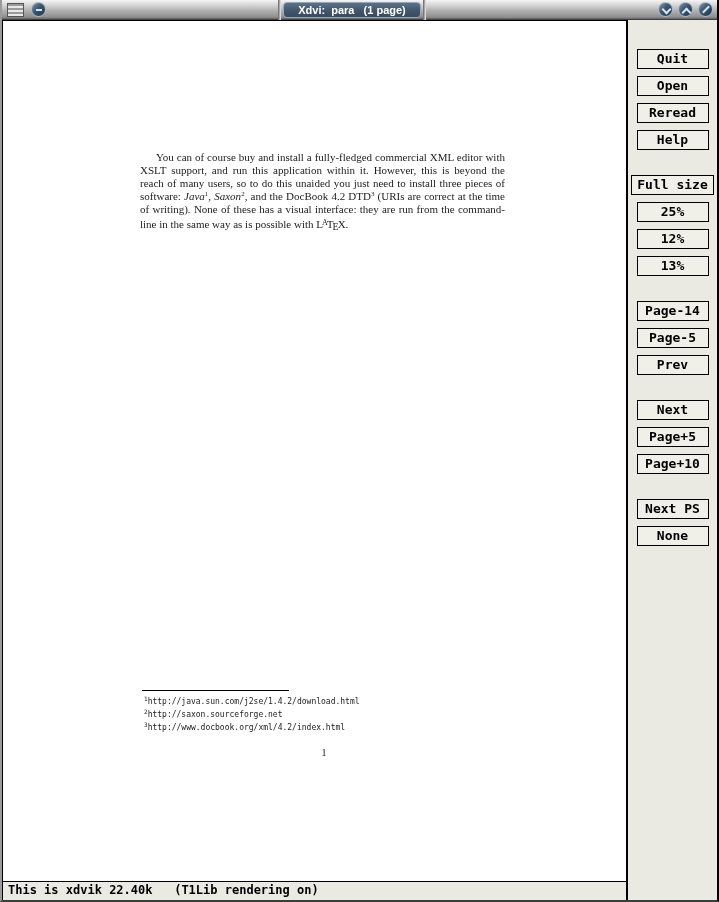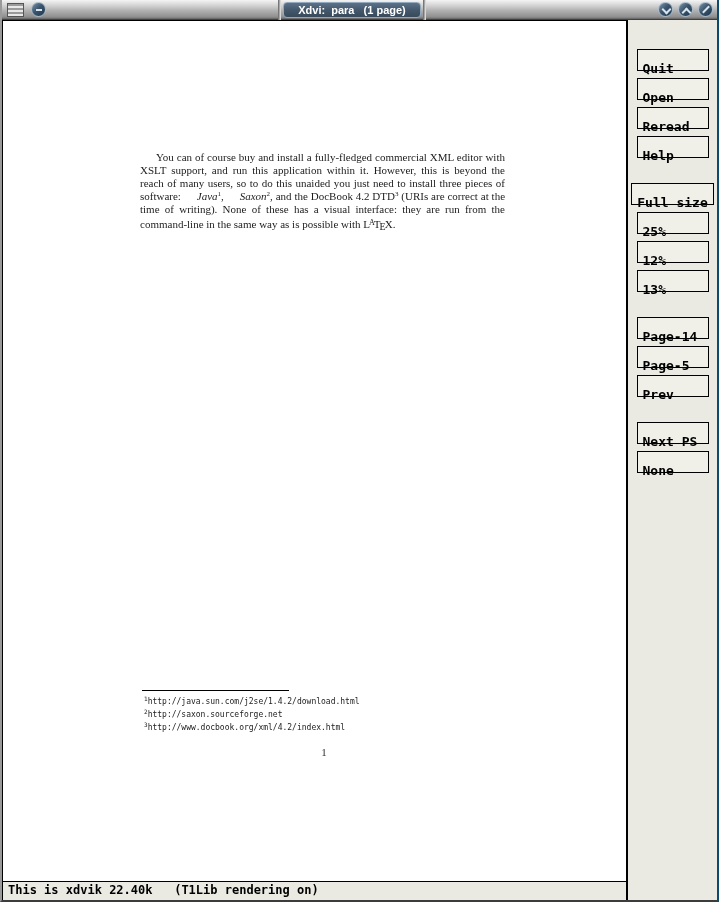--- a/index.html
+++ b/index.html
@@ -1,21 +1,21 @@
 <!DOCTYPE html>
 <html><head>
 <meta charset="utf-8">
 <style>
   * { margin:0; padding:0; box-sizing:border-box; }
   html,body { width:719px; height:902px; background:#d4d0c8; font-family:"Liberation Sans", sans-serif; }
 
   .window {
     position:relative; width:719px; height:902px;
     background:#8f8f8f;
-    border-left:2px solid #9a9a9a; border-right:2px solid #0c4a6e; border-bottom:2px solid #3c3c3c;
+    border-left:2px solid #9a9a9a; border-right:2px solid #000000; border-bottom:2px solid #3c3c3c;
     overflow:hidden;
   }
 
   
   .titlebar {
     position:absolute; left:-2px; top:0; width:719px; height:20px;
     background:linear-gradient(#f4f4f4 0%, #d2d2d2 30%, #b2b2b2 55%, #8e8e8e 90%, #606060 100%);
     border-bottom:1px solid #404040;
     display:flex; align-items:center;
   }
@@ -56,21 +56,21 @@
   
   .page-view {
     position:absolute; left:0; top:20px; width:625px; height:862px;
     background:#ffffff; border:1px solid #000000;
   }
   .paragraph {
     position:absolute; left:137px; top:130px; width:365px;
     font-family:"Liberation Serif", serif; font-size:11px; line-height:13px;
     color:#1c1c1c; text-align:justify; text-indent:16px;
   }
-  .paragraph .it { font-style:italic;margin-left:13px; }
+  .paragraph .it { font-style:italic; }
   .paragraph .sup { font-size:7px; vertical-align:4px; line-height:0; }
   .latex-a { font-size:8px; vertical-align:3px; margin:0 -1px 0 -1px; }
   .latex-e { font-size:10px; vertical-align:-2px; margin:0 -1px 0 -1px; }
 
   .footnote-rule { position:absolute; left:139px; top:669px; width:147px; height:1px; background:#000; }
   .footnotes { position:absolute; left:141px; top:673px; width:330px;
     font-family:"DejaVu Sans Mono", monospace; font-size:8px; line-height:10px; color:#222; }
   .footnote-line .fn-sup { font-size:6px; vertical-align:3px; }
   .page-number { position:absolute; left:16px; top:725px; width:610px; text-align:center;
     font-family:"Liberation Serif", serif; font-size:11px; color:#333; }
@@ -85,24 +85,24 @@
 
   
   .sidebar {
     position:absolute; left:625px; top:20px; width:90px; height:882px;
     background:#eaeae3; border-left:1px solid #000;
     padding-top:29px; text-align:center;
   }
   .button-group + .button-group { margin-top:25px; }
   .xbtn {
     display:block; margin:0 auto 7px auto; min-width:72px; width:max-content;
-    padding:10px 5px; height:20px;
+    padding:0 5px; height:20px;
     background:#f0f0e9; border:1px solid #000;
     font-family:"DejaVu Sans Mono", monospace; font-weight:bold; font-size:13px;
-    line-height:18px; color:#000; text-align:left; cursor:pointer;
+    line-height:18px; color:#000; text-align:center; cursor:pointer;
   }
 </style>
 </head>
 <body>
 
 <div class="window">
 
   <div class="titlebar">
     <div class="app-icon"></div>
     <div class="tb-round menu glyph glyph-dash"></div>
@@ -145,18 +145,23 @@
         <button class="xbtn">25%</button>
         <button class="xbtn">12%</button>
         <button class="xbtn">13%</button>
       </div>
       <div class="button-group">
         <button class="xbtn">Page-14</button>
         <button class="xbtn">Page-5</button>
         <button class="xbtn">Prev</button>
       </div>
       <div class="button-group">
+        <button class="xbtn">Next</button>
+        <button class="xbtn">Page+5</button>
+        <button class="xbtn">Page+10</button>
+      </div>
+      <div class="button-group">
         <button class="xbtn">Next PS</button>
         <button class="xbtn">None</button>
       </div>
     </div>
 
 </div>
 
 </body></html>

